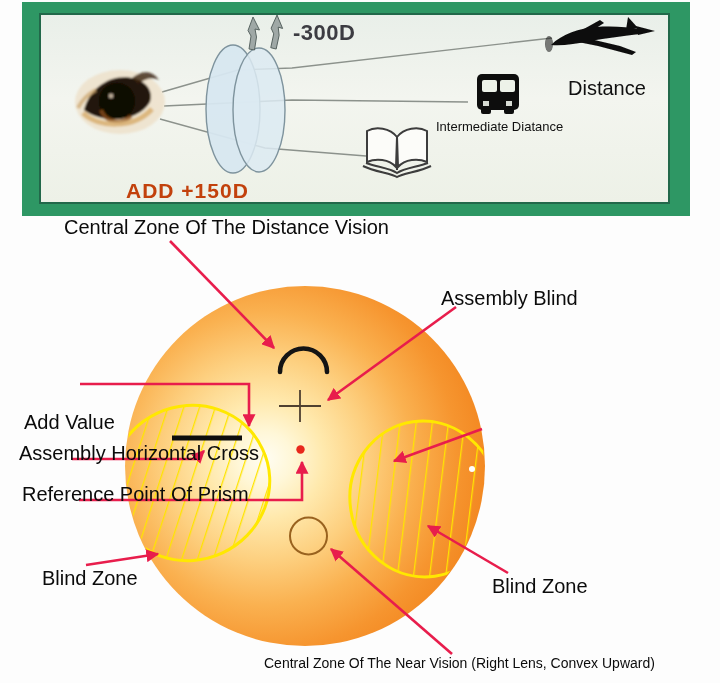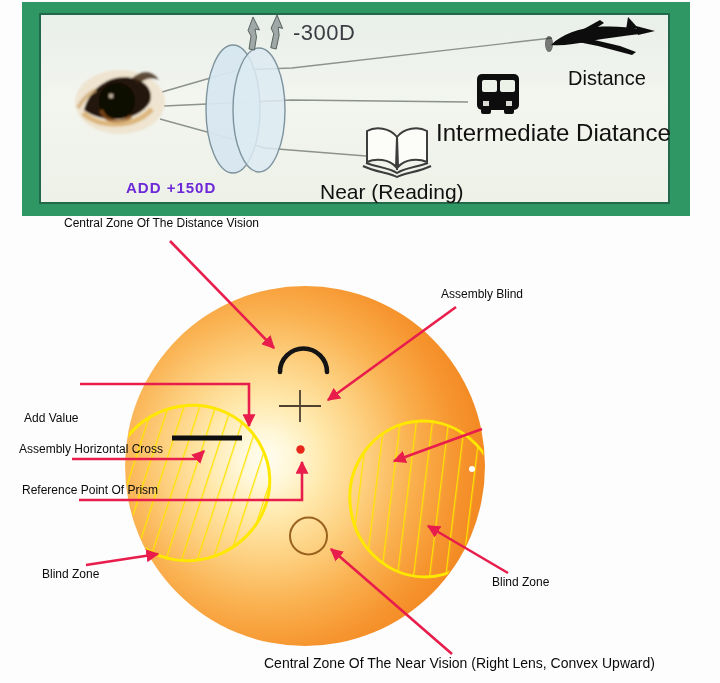--- a/index.html
+++ b/index.html
@@ -8,24 +8,24 @@
   
   .frame{position:absolute;left:22px;top:2px;width:668px;height:214px;background:#2e9764;}
   .frame .panel{position:absolute;left:17px;top:11px;right:20px;bottom:12px;
                 border:2px solid #22684a;
                 background:linear-gradient(180deg,#e9efe9 0%,#f3f5ef 45%,#edf1e7 100%);}
   svg{position:absolute;display:block;}
   .top-art{left:22px;top:2px;width:668px;height:214px;}
   .lens-art{left:0;top:218px;width:720px;height:465px;}
   
   .lbl{position:absolute;white-space:nowrap;color:#0b0b0b;line-height:1.05;}
-  .t-pow{font-size:22px;font-weight:normal;color:#3c3c42;letter-spacing:.5px;}
-  .t-add{font-size:15px;font-weight:bold;color:#6d28d9;letter-spacing:1px;}
+  .t-pow{font-size:22px;font-weight:bold;color:#3c3c42;letter-spacing:.5px;}
+  .t-add{font-size:21px;font-weight:bold;color:#c2410c;letter-spacing:1px;}
   .t-obj{font-size:20px;color:#101010;}
-  .b-lbl{font-size:12px;color:#0b0b0b;}
+  .b-lbl{font-size:20px;color:#0b0b0b;}
 </style>
 </head>
 <body>
 
 <div class="stage">
 
   <div class="frame">
     <div class="panel"></div>
   </div>
 
@@ -89,23 +89,22 @@
       <path d="M397 137 C390 128 376 126 367 131 L367 162 C376 158 389 159 396 167 Z"></path>
       <path d="M397 137 C404 128 418 126 427 131 L427 162 C418 158 405 159 398 167 Z"></path>
       <path d="M366 163 C377 167 390 168 397 173 C404 168 417 167 428 163" fill="none"></path>
       <path d="M363 166 C375 172 391 173 397 177 C403 173 419 172 431 166" fill="none"></path>
       <line x1="397" y1="139" x2="397" y2="170"></line>
     </g>
   </svg>
 
   <div class="lbl t-pow" style="left:293px;top:21px;">-300D</div>
   <div class="lbl t-add" style="left:126px;top:180px;">ADD +150D</div>
-  <div class="lbl t-obj" style="left:568px;top:68px;">Distance</div>
-  <div class="lbl t-obj" style="left:436px;top:120px;font-size:24px;">Intermediate Diatance</div>
-  <div class="lbl t-obj" style="left:320px;top:181px;font-size:21px;">Near (Reading)</div>
+  <div class="lbl t-obj" style="left:568px;top:78px;">Distance</div>
+  <div class="lbl t-obj" style="left:436px;top:120px;font-size:13px;">Intermediate Diatance</div>
 
   <svg class="lens-art" viewBox="0 218 720 465">
     <defs>
       <radialGradient id="lensGrad" cx="0.39" cy="0.48" r="0.74">
         <stop offset="0" stop-color="#fffdf2"></stop>
         <stop offset="0.10" stop-color="#fff7d8"></stop>
         <stop offset="0.22" stop-color="#ffe9ad"></stop>
         <stop offset="0.38" stop-color="#fdd080"></stop>
         <stop offset="0.55" stop-color="#fab150"></stop>
         <stop offset="0.72" stop-color="#f6952f"></stop>

